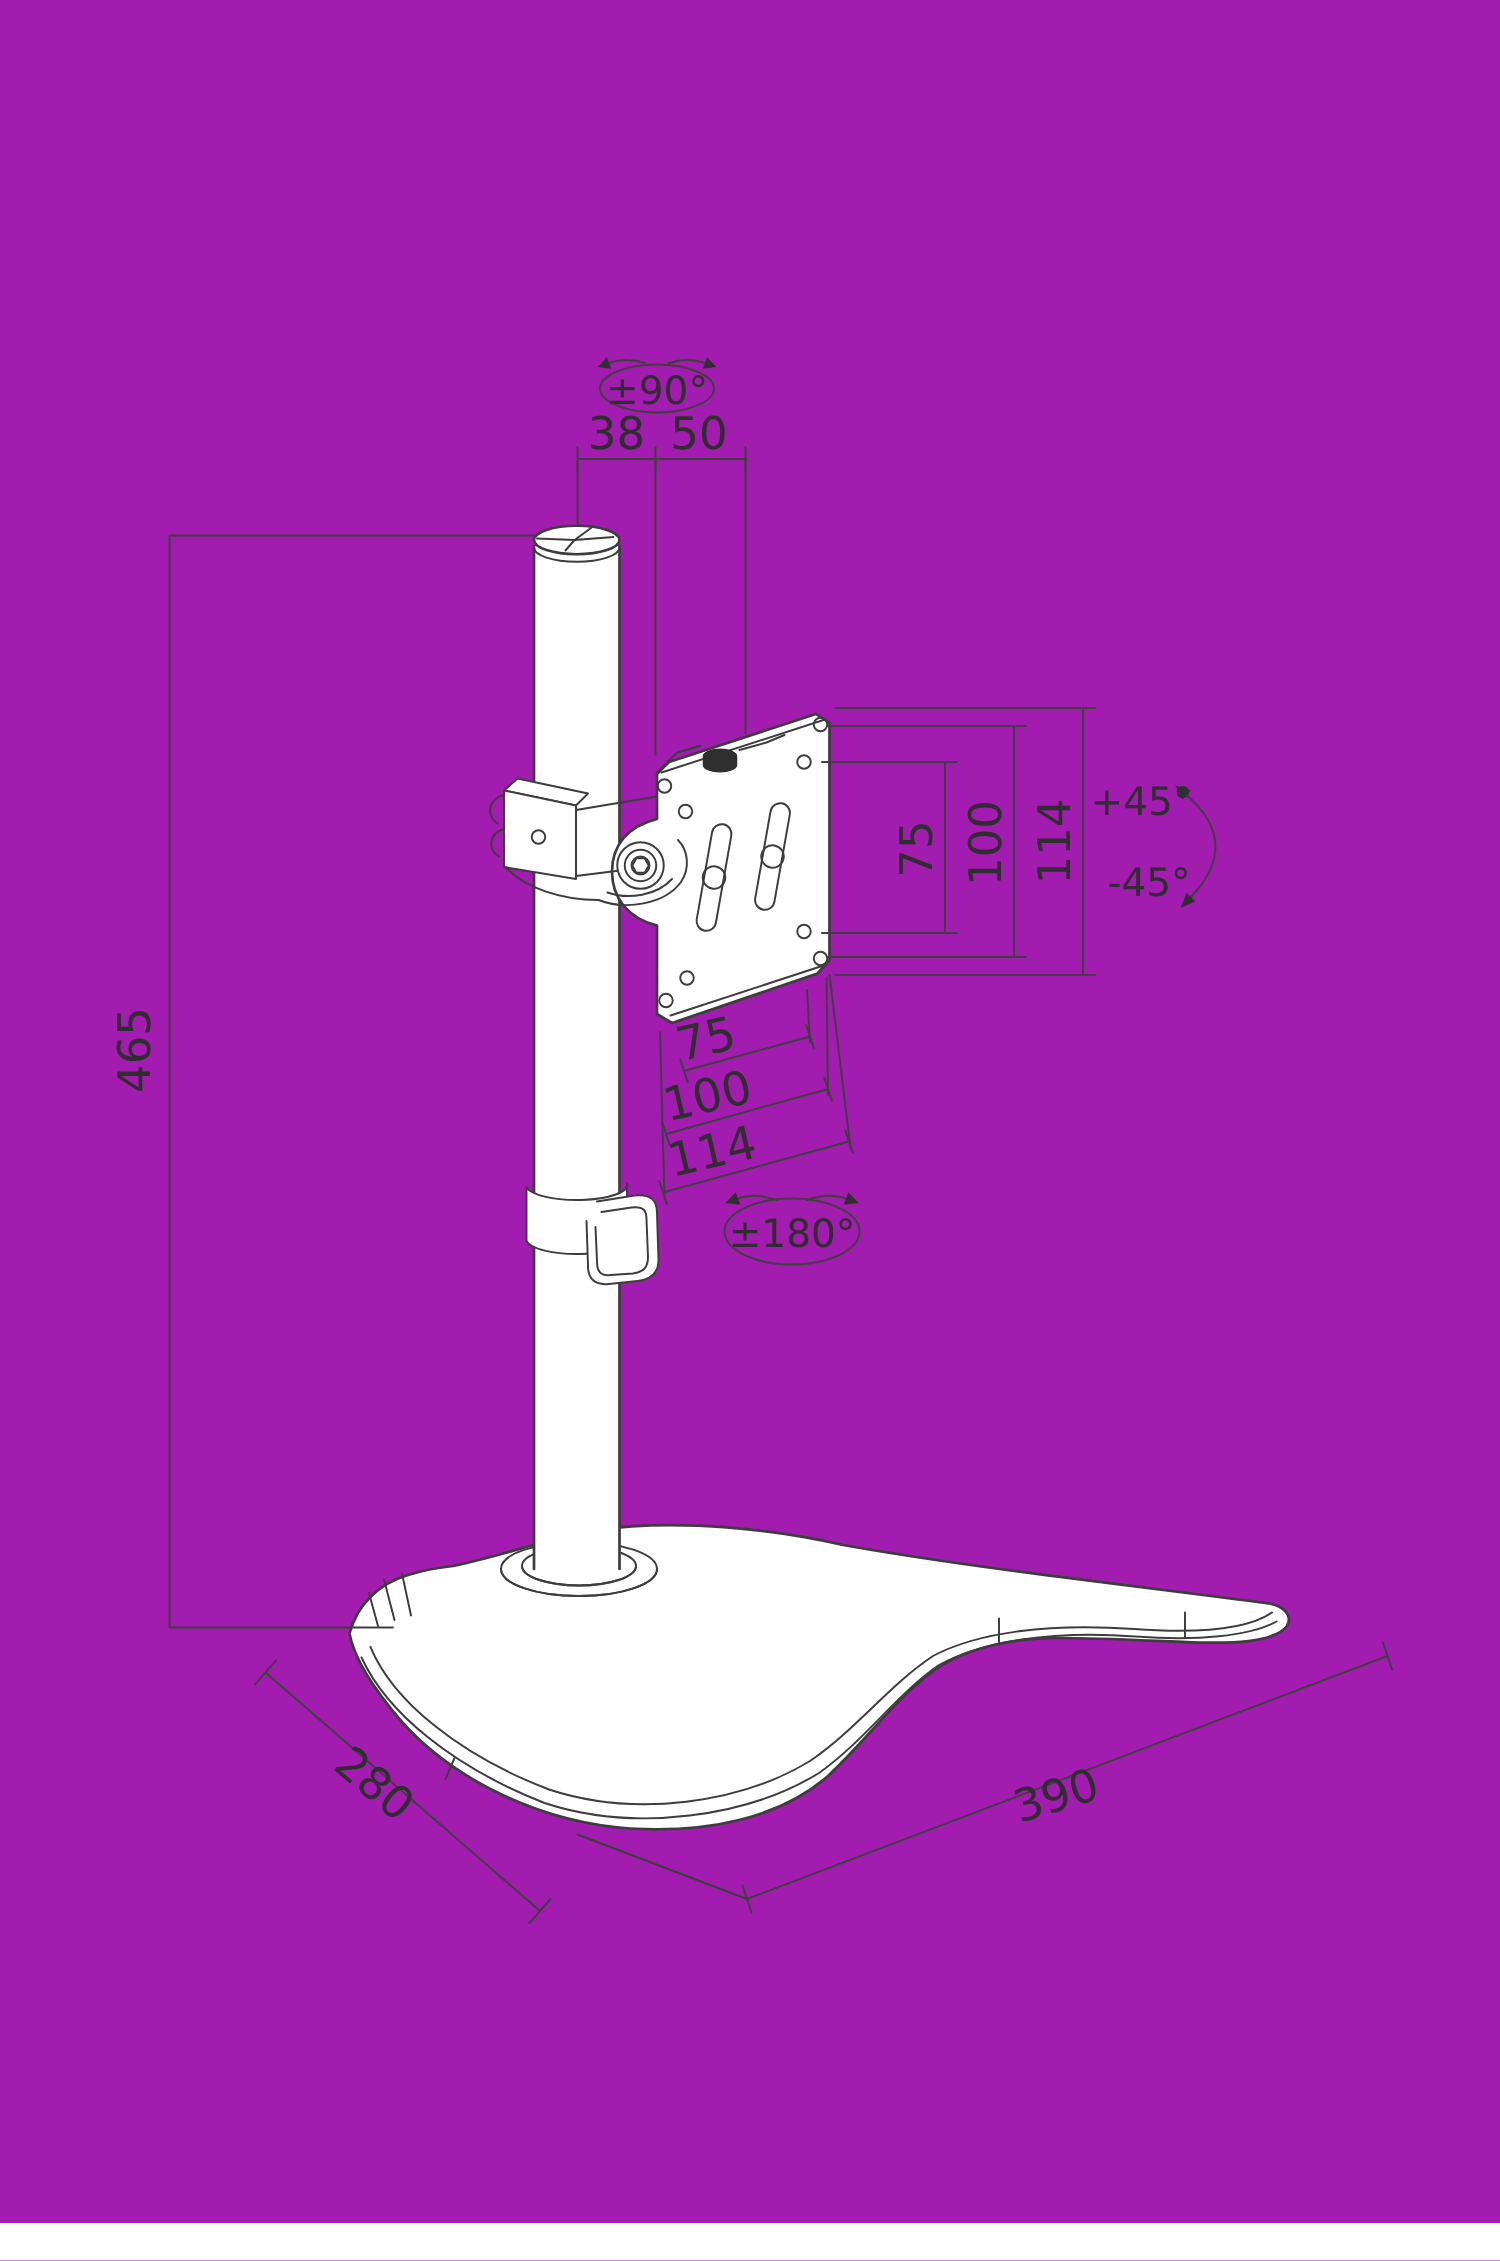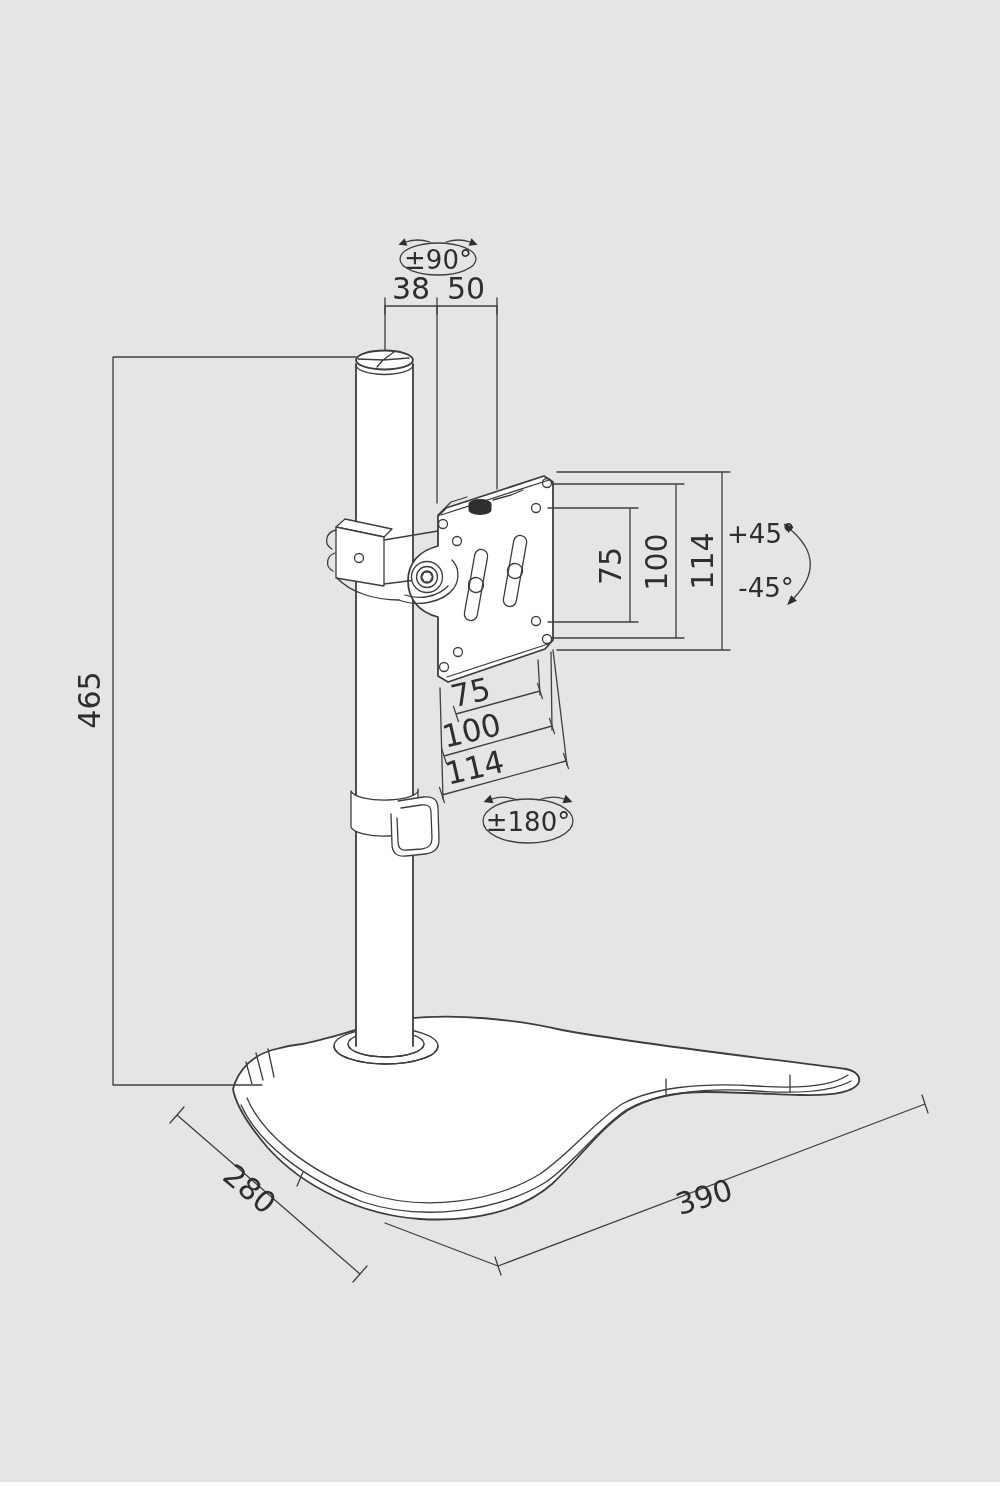--- a/index.html
+++ b/index.html
@@ -1,16 +1,16 @@
 <!DOCTYPE html>
 <html><head>
 <meta charset="utf-8">
 <style>
   html,body{margin:0;padding:0;background:#ffffff;}
-  #page{position:relative;width:1000px;height:1482px;background:#e5e5e5;overflow:hidden;}
+  #page{position:relative;width:1000px;height:1482px;background:#a21caf;overflow:hidden;}
   svg{position:absolute;left:0;top:0;}
   .outline{fill:none;stroke:#3d3d3d;stroke-width:1.8;stroke-linecap:round;stroke-linejoin:round;}
   .outline-fill{fill:#ffffff;stroke:#3d3d3d;stroke-width:1.8;stroke-linecap:round;stroke-linejoin:round;}
   .detail{fill:none;stroke:#3d3d3d;stroke-width:1.3;stroke-linecap:round;stroke-linejoin:round;}
   .detail-fill{fill:#ffffff;stroke:#3d3d3d;stroke-width:1.3;stroke-linecap:round;stroke-linejoin:round;}
   .dimline{fill:none;stroke:#3f3f3f;stroke-width:1.3;stroke-linecap:round;}
   .dark{fill:#2f2f2f;stroke:none;}
   .arrowhead{fill:#2f2f2f;stroke:none;}
   text{font-family:"DejaVu Sans","Liberation Sans",sans-serif;fill:#2e2e2e;}
   .dim{font-size:30px;}

